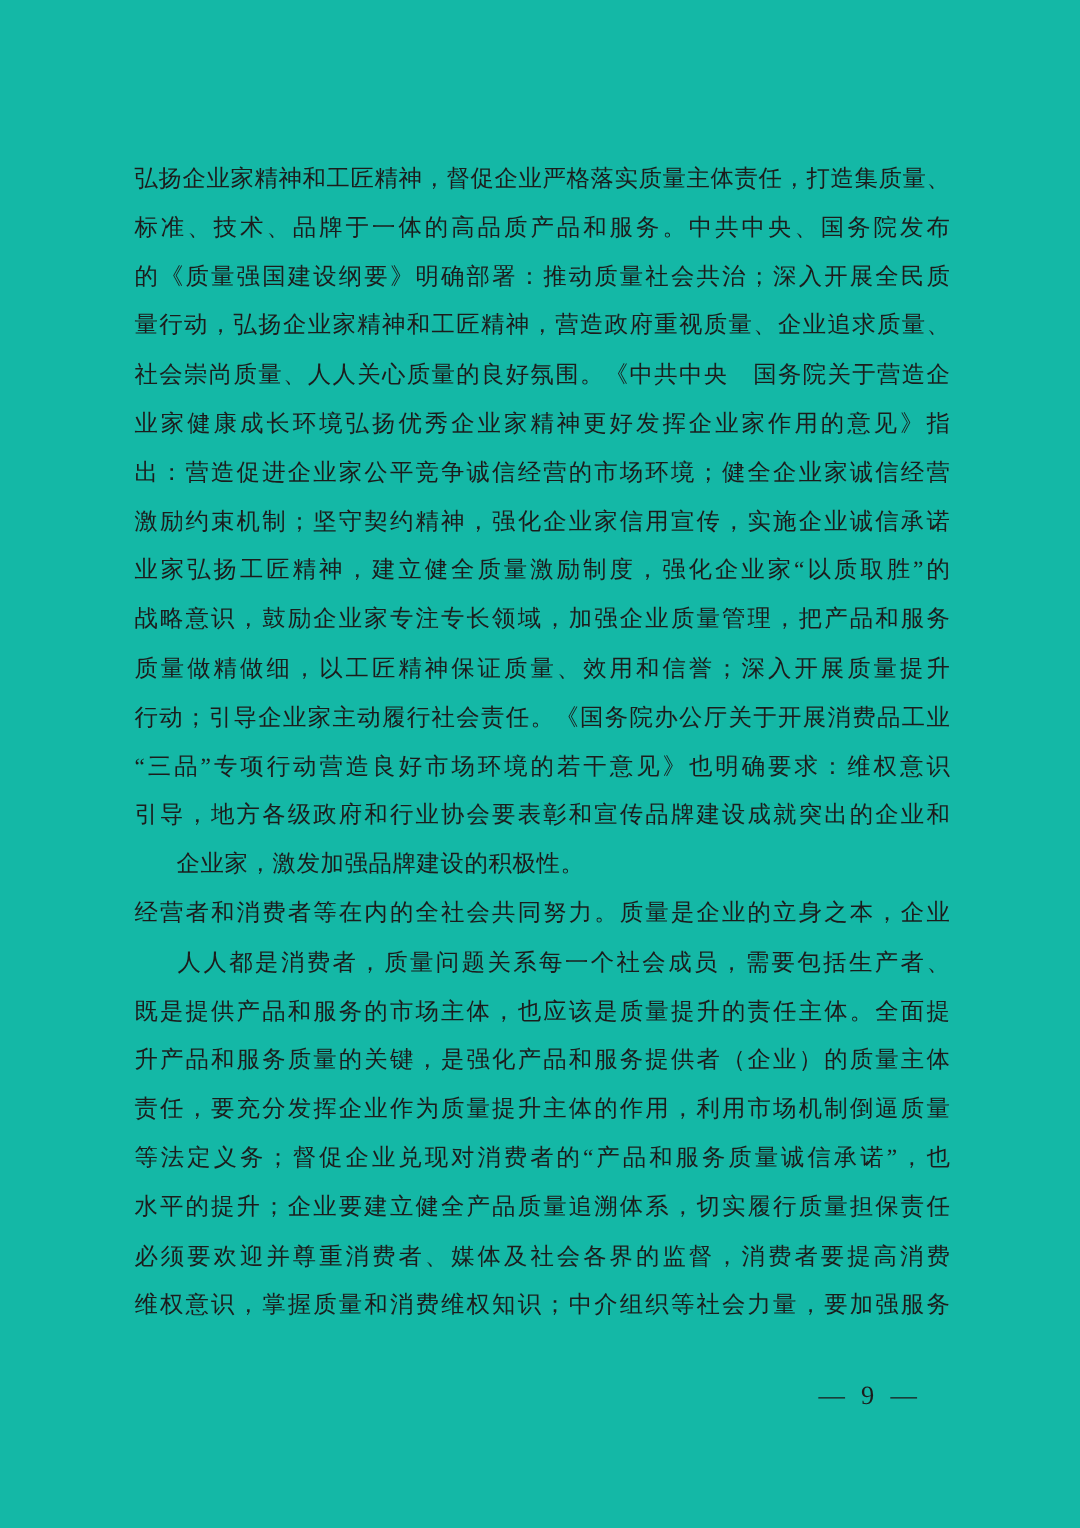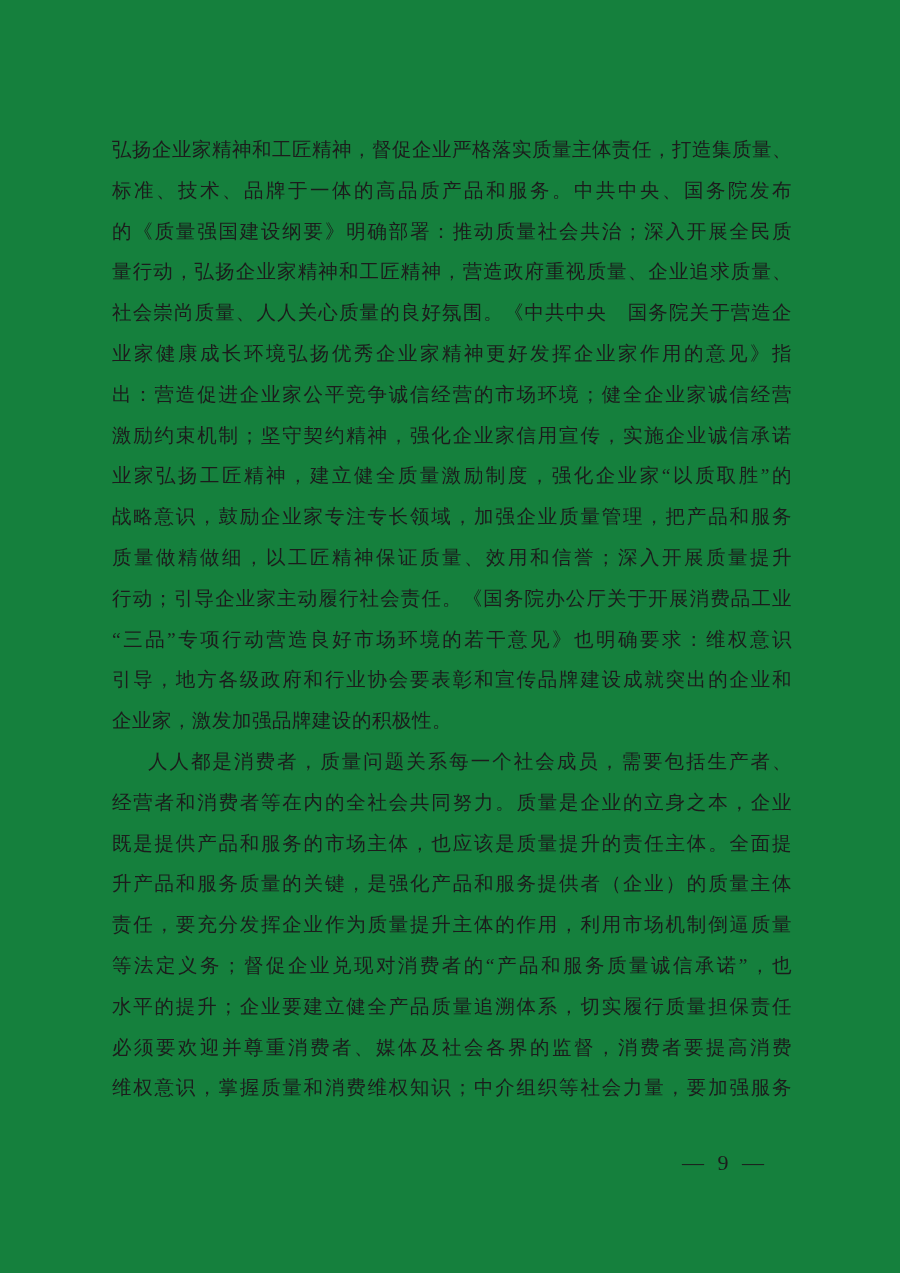--- a/index.html
+++ b/index.html
@@ -4,21 +4,21 @@
 <style>
   html, body {
     margin: 0;
     padding: 0;
     background: #ffffff;
   }
   .page {
     position: relative;
     width: 900px;
     height: 1273px;
-    background: #15803d;
+    background: #14b8a6;
     overflow: hidden;
     font-family: "Liberation Serif", "DejaVu Serif", serif;
     color: #1c1c1c;
   }
   .text-block {
     position: absolute;
     left: 112px;
     top: 130px;
     width: 680px;
   }
@@ -31,20 +31,21 @@
     text-align: justify;
     text-align-last: justify;
     text-justify: inter-character;
     overflow: visible;
   }
   .line.indent {
     padding-left: 36px;
   }
   .line.last {
     text-align-last: left;
+    margin-left: 35px;
   }
   .page-number {
     position: absolute;
     top: 1146px;
     right: 132px;
     font-size: 22px;
     line-height: 34px;
     letter-spacing: 4px;
     color: #1c1c1c;
   }
@@ -62,22 +63,22 @@
       <div class="line">业家健康成长环境弘扬优秀企业家精神更好发挥企业家作用的意见》指</div>
       <div class="line">出：营造促进企业家公平竞争诚信经营的市场环境；健全企业家诚信经营</div>
       <div class="line">激励约束机制；坚守契约精神，强化企业家信用宣传，实施企业诚信承诺</div>
       <div class="line">业家弘扬工匠精神，建立健全质量激励制度，强化企业家“以质取胜”的</div>
       <div class="line">战略意识，鼓励企业家专注专长领域，加强企业质量管理，把产品和服务</div>
       <div class="line">质量做精做细，以工匠精神保证质量、效用和信誉；深入开展质量提升</div>
       <div class="line">行动；引导企业家主动履行社会责任。《国务院办公厅关于开展消费品工业</div>
       <div class="line">“三品”专项行动营造良好市场环境的若干意见》也明确要求：维权意识</div>
       <div class="line">引导，地方各级政府和行业协会要表彰和宣传品牌建设成就突出的企业和</div>
       <div class="line last">企业家，激发加强品牌建设的积极性。</div>
+      <div class="line">经营者和消费者等在内的全社会共同努力。质量是企业的立身之本，企业</div>
       <div class="line indent">人人都是消费者，质量问题关系每一个社会成员，需要包括生产者、</div>
-      <div class="line">经营者和消费者等在内的全社会共同努力。质量是企业的立身之本，企业</div>
       <div class="line">既是提供产品和服务的市场主体，也应该是质量提升的责任主体。全面提</div>
       <div class="line">升产品和服务质量的关键，是强化产品和服务提供者（企业）的质量主体</div>
       <div class="line">责任，要充分发挥企业作为质量提升主体的作用，利用市场机制倒逼质量</div>
       <div class="line">等法定义务；督促企业兑现对消费者的“产品和服务质量诚信承诺”，也</div>
       <div class="line">水平的提升；企业要建立健全产品质量追溯体系，切实履行质量担保责任</div>
       <div class="line">必须要欢迎并尊重消费者、媒体及社会各界的监督，消费者要提高消费</div>
       <div class="line">维权意识，掌握质量和消费维权知识；中介组织等社会力量，要加强服务</div>
     </div>
   <div class="page-number">— 9 —</div>
 </div>

